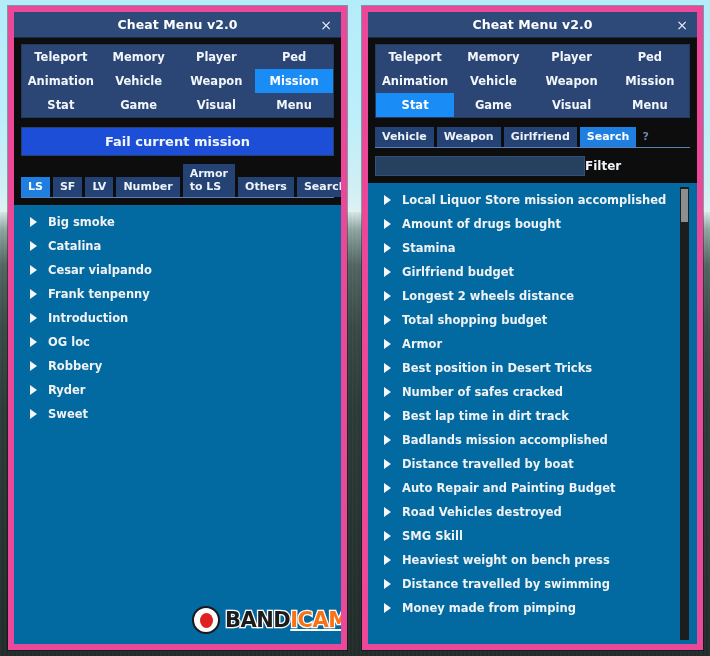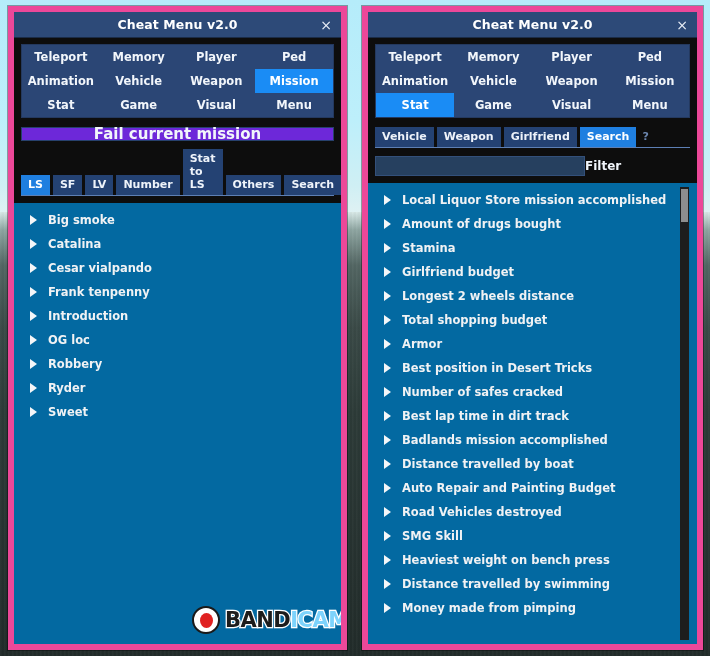--- a/index.html
+++ b/index.html
@@ -110,25 +110,25 @@
   }
   .tab-cell.active {
     background: #1a8cf5;
     color: #ffffff;
   }
 
   
   .action-bar { margin-top: 9px; }
   .action-btn {
     width: 100%;
-    height: 14px;
-    background: #6d28d9;
+    height: 29px;
+    background: #1d4ed8;
     border: 1px solid #27416c;
     color: #f2f6fb;
-    font-size: 15px;
+    font-size: 13px;
     font-weight: bold;
     font-family: inherit;
     cursor: pointer;
     display: flex;
     align-items: center;
     justify-content: center;
   }
 
   
   .subtab-row {
@@ -262,21 +262,21 @@
   }
   .bc-text {
     font-size: 21px;
     font-weight: bold;
     font-family: "DejaVu Sans", sans-serif;
     letter-spacing: -0.5px;
     -webkit-text-stroke: 2.5px #ffffff;
     paint-order: stroke fill;
   }
   .bc-band { color: #1c1c1c; }
-  .bc-cam  { color: #7dd3fc; }
+  .bc-cam  { color: #f97316; text-decoration: underline; }
 </style>
 </head>
 <body>
 
 <div id="screen">
 
   <div class="bg-sky"></div>
   <div class="bg-water"></div>
 
   <div class="window" id="window-left">
@@ -304,21 +304,21 @@
 
       <div class="action-bar">
         <button class="action-btn">Fail current mission</button>
       </div>
 
       <div class="subtab-row" id="subtabs-left">
           <div class="subtab active">LS</div>
           <div class="subtab">SF</div>
           <div class="subtab">LV</div>
           <div class="subtab">Number</div>
-          <div class="subtab">Stat to LS</div>
+          <div class="subtab">Armor to LS</div>
           <div class="subtab">Others</div>
           <div class="subtab">Search</div>
           <div class="subtab-help">?</div>
         </div>
 
       <div class="list-wrap">
         <div class="list" id="list-left">
             <div class="list-item">
               <span class="tri-icon"></span>
               <span class="list-label">Big smoke</span>

